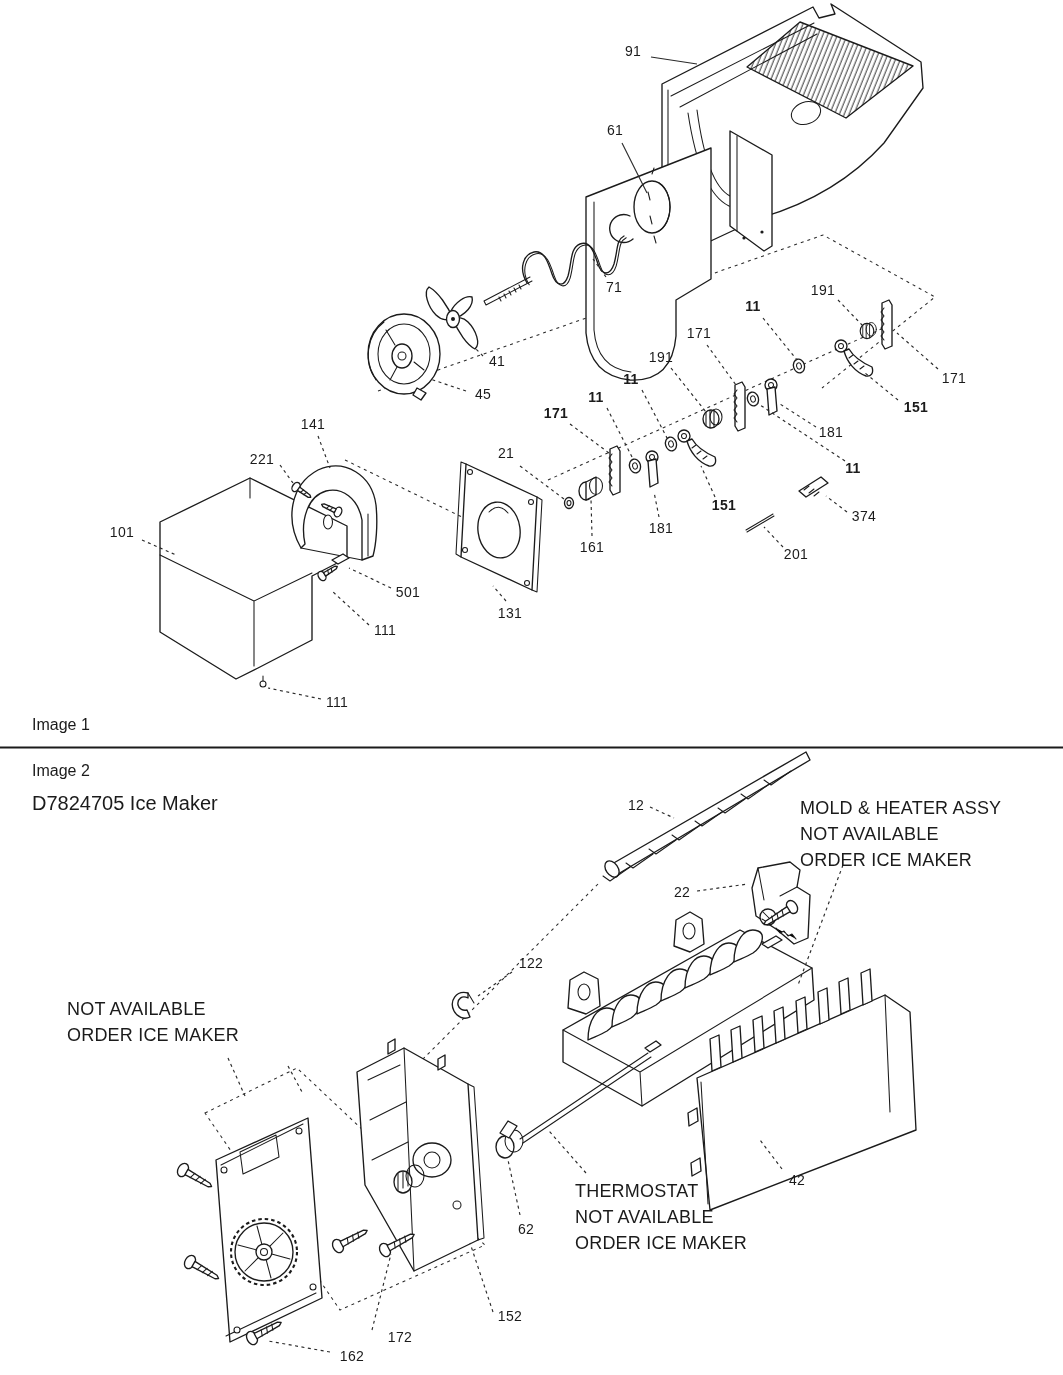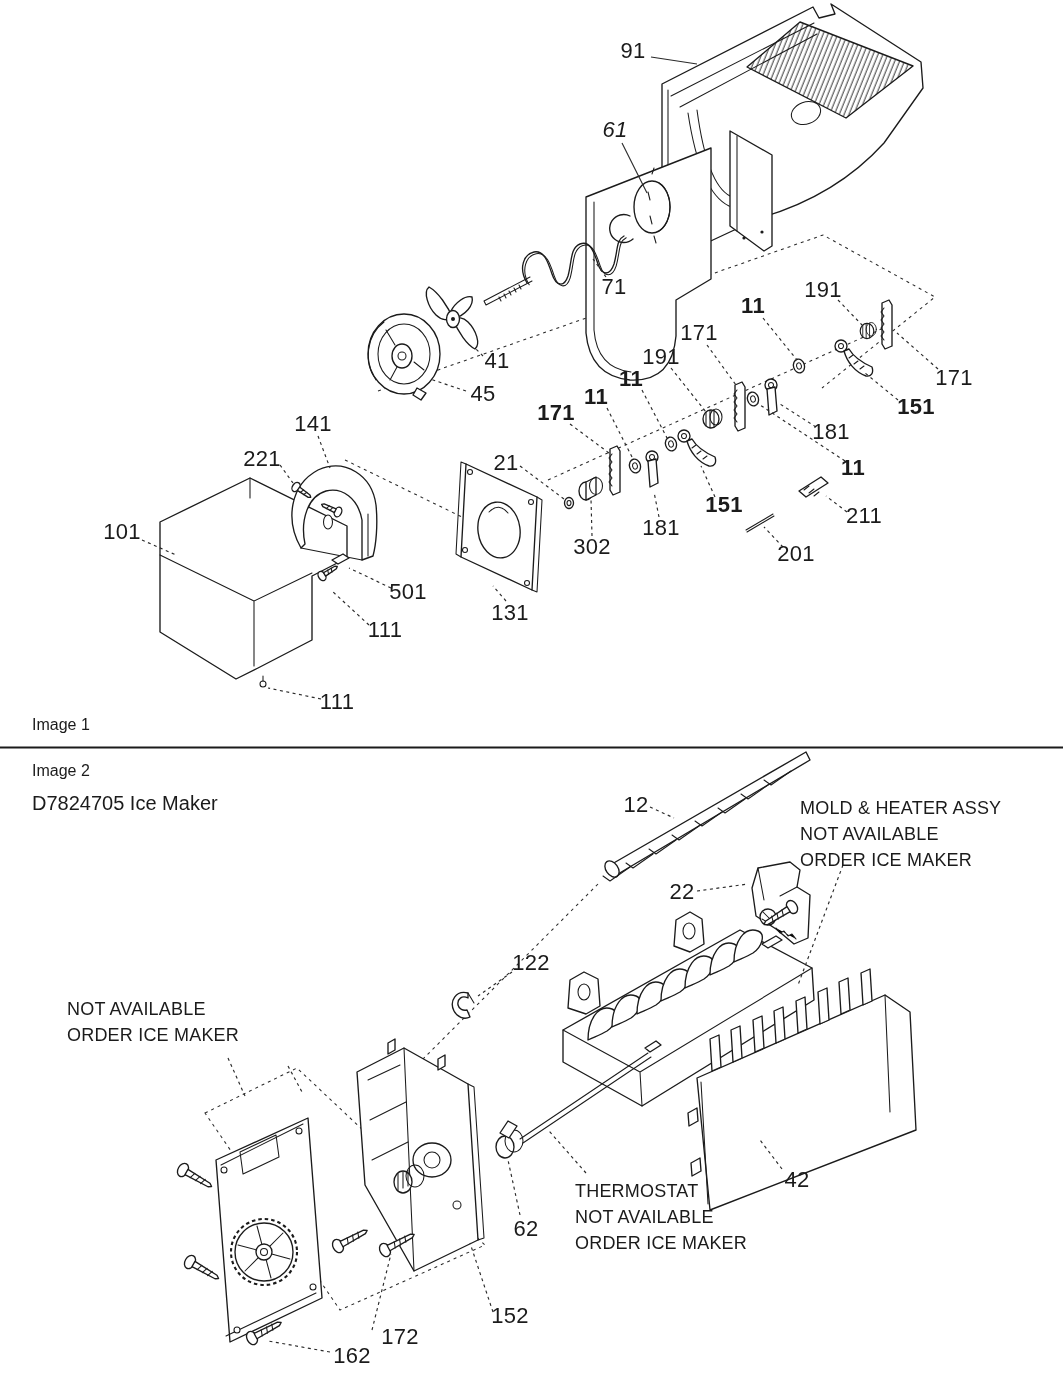--- a/index.html
+++ b/index.html
@@ -11,21 +11,21 @@
   }
   .stage svg { position:absolute; left:0; top:0; width:1063px; height:1375px; }
   .s { stroke:var(--ink); stroke-width:1.35; stroke-linecap:round; stroke-linejoin:round; }
   .thin { stroke-width:1.05; }
   .dash path, .dash line { stroke:var(--lead); stroke-width:1.05; fill:none; stroke-dasharray:3 4; }
   .leader { stroke:var(--lead); stroke-width:1.15; stroke-dasharray:3 3.5; }
   .leader.solid { stroke-dasharray:none; }
   .dashteeth { stroke:var(--ink); stroke-width:2.1; fill:none; stroke-dasharray:3.5 3; }
   .part-label {
     position:absolute; transform:translate(-50%,-50%);
-    font-size:22px; white-space:nowrap; color:var(--ink); letter-spacing:0.3px;
+    font-size:14px; white-space:nowrap; color:var(--ink); letter-spacing:0.3px;
   }
   .part-label.bold { font-weight:700; }
   .note { position:absolute; font-size:18px; line-height:26px; letter-spacing:0.2px; white-space:nowrap; }
   .caption { position:absolute; font-size:16px; }
   .subtitle { position:absolute; font-size:20px; }
 </style>
 </head>
 <body>
 
 <div id="stage" class="stage">
@@ -331,37 +331,37 @@
         <line x1="228" y1="1058" x2="245" y2="1096" class="leader"></line>
         <line x1="288" y1="1066" x2="302" y2="1092" class="leader"></line>
         <line x1="586" y1="1173" x2="549" y2="1131" class="leader"></line>
       </g>
   </svg>
 
   <div class="caption" style="left:32px; top:716px">Image 1</div>
   <div class="caption" style="left:32px; top:762px">Image 2</div>
   <div class="subtitle" style="left:32px; top:792px">D7824705 Ice Maker</div>
 <div class="part-label" style="left: 633px; top: 51px;">91</div>
-    <div class="part-label" style="left: 615px; top: 130px; font-style: italic;">61</div>
+    <div class="part-label" style="left: 615px; top: 130px;">61</div>
     <div class="part-label" style="left: 614px; top: 287px;">71</div>
     <div class="part-label" style="left: 497px; top: 361px;">41</div>
     <div class="part-label" style="left: 483px; top: 394px;">45</div>
     <div class="part-label" style="left: 313px; top: 424px;">141</div>
     <div class="part-label" style="left: 262px; top: 459px;">221</div>
     <div class="part-label" style="left: 122px; top: 532px;">101</div>
-    <div class="part-label" style="left: 506px; top: 463px;">21</div>
+    <div class="part-label" style="left: 506px; top: 453px;">21</div>
     <div class="part-label" style="left: 510px; top: 613px; text-align: center;">131</div>
     <div class="part-label" style="left: 408px; top: 592px;">501</div>
     <div class="part-label" style="left: 385px; top: 630px;">111</div>
     <div class="part-label" style="left: 337px; top: 702px;">111</div>
-    <div class="part-label" style="left: 592px; top: 547px;">302</div>
+    <div class="part-label" style="left: 592px; top: 547px;">161</div>
     <div class="part-label" style="left: 661px; top: 528px;">181</div>
     <div class="part-label bold" style="left: 724px; top: 505px;">151</div>
     <div class="part-label" style="left: 796px; top: 554px;">201</div>
-    <div class="part-label" style="left: 864px; top: 516px;">211</div>
+    <div class="part-label" style="left: 864px; top: 516px;">374</div>
     <div class="part-label bold" style="left: 556px; top: 413px;">171</div>
     <div class="part-label bold" style="left: 596px; top: 397px;">11</div>
     <div class="part-label" style="left: 661px; top: 357px;">191</div>
     <div class="part-label bold" style="left: 631px; top: 379px;">11</div>
     <div class="part-label" style="left: 699px; top: 333px;">171</div>
     <div class="part-label bold" style="left: 753px; top: 306px;">11</div>
     <div class="part-label" style="left: 823px; top: 290px;">191</div>
     <div class="part-label" style="left: 954px; top: 378px;">171</div>
     <div class="part-label bold" style="left: 916px; top: 407px;">151</div>
     <div class="part-label" style="left: 831px; top: 432px;">181</div>

